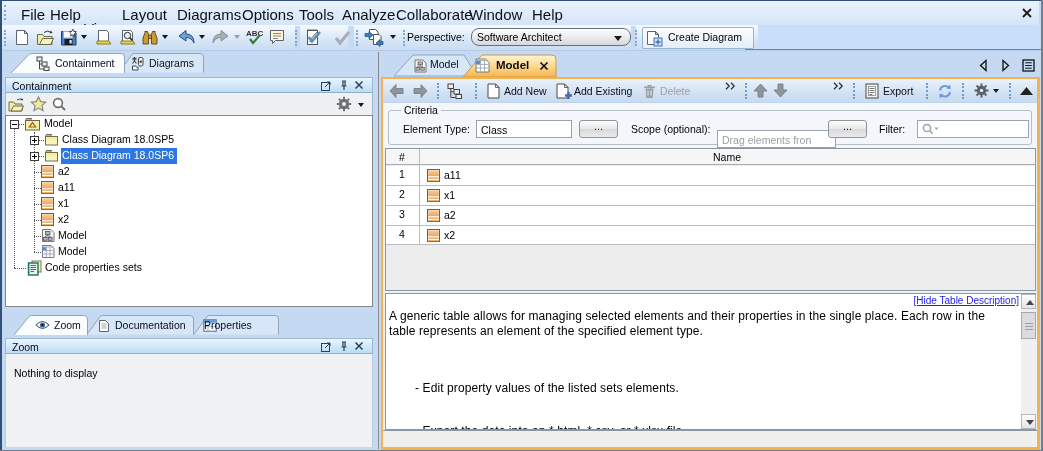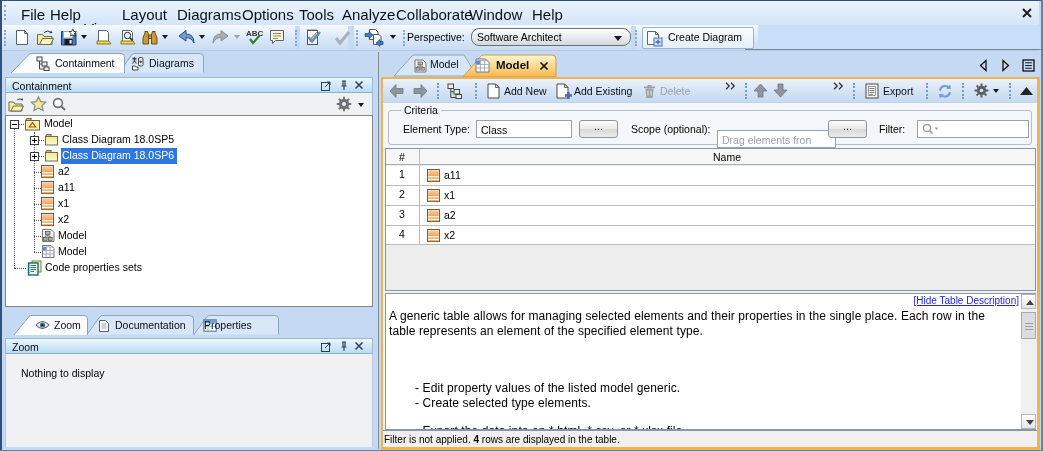--- a/index.html
+++ b/index.html
@@ -387,21 +387,21 @@
           <path d="M4,7 L9,2 M6,2 h3 v3" fill="none" stroke="#27425f"></path>
         </svg>
       <svg class="a" style="left:333px;top:2px" width="10" height="11" viewBox="0 0 10 11">
           <path d="M3,1 h4 M4,1 v5 M6,1 v5 M2.5,6 h5 M5,6 v4" stroke="#27425f" stroke-width="1.2" fill="none"></path>
         </svg>
       <svg class="a" style="left:348px;top:2px" width="10" height="10" viewBox="0 0 10 10">
           <path d="M1.5,1.5 L8.5,8.5 M8.5,1.5 L1.5,8.5" stroke="#27425f" stroke-width="1.5"></path>
         </svg>
     </div>
     <div class="a" style="left:5px;top:354px;width:368px;height:93px;background:#eff1f2;border-left:1px solid #b8cce0;border-right:1px solid #b8cce0"></div>
-    <span class="a nw" style="left:21px;top:367px">Nothing to display</span>
+    <span class="a nw" style="left:14px;top:367px">Nothing to display</span>
   </div>
 
   <div class="a" style="left:378px;top:52px;width:1px;height:397px;background:#87898c"></div>
 
   <div class="a" id="righttabs">
 
     <svg class="a" style="left:388px;top:53px" width="178" height="25" viewBox="0 0 178 25">
       <path d="M6,23 L24,3 Q25,2 27,2 L76,2 L89,23 z" fill="#d7e7f8" stroke="#8ea5ba"></path>
       <path d="M75,24 L93,3 Q94,2 96,2 L164,2 Q168,2 168,6 L168,24 z" fill="url(#orangetab)" stroke="#c89b4a"></path>
       <defs>
@@ -560,38 +560,36 @@
         </svg>
     <span class="a nw" style="left:61px;top:90px">a11</span>
     <span class="a nw" style="left:61px;top:110px">x1</span>
     <span class="a nw" style="left:61px;top:130px">a2</span>
     <span class="a nw" style="left:61px;top:150px">x2</span>
 
     <div class="a" style="left:2px;top:214px;width:651px;height:137px;background:#fff;border:1px solid #8a96a2"></div>
     <span class="a nw link" style="right:18px;top:216px">[Hide Table Description]</span>
     <span class="a nw desc" style="left:6px;top:230px">A generic table allows for managing selected elements and their properties in the single place. Each row in the</span>
     <span class="a nw desc" style="left:6px;top:245px">table represents an element of the specified element type.</span>
-    <span class="a nw desc" style="left:32px;top:302px">- Edit property values of the listed model generic.</span>
-    <span class="a nw desc" style="left:32px;top:317px">- Create selected type elements.</span>
+    <span class="a nw desc" style="left:32px;top:302px">- Edit property values of the listed sets elements.</span>
     <div class="a" style="left:6px;top:345px;width:600px;height:5px;overflow:hidden">
           <span class="nw desc" style="position:absolute;left:26px;top:0">- Export the data into an *.html, *.csv, or *.xlsx file.</span>
         </div>
 
     <div class="a" style="left:638px;top:215px;width:15px;height:135px;background:#f0f0f0"></div>
     <div class="scroll-btn" style="left:638px;top:215px">
           <svg style="left:3.5px;top:5px" width="8" height="5" viewBox="0 0 8 5">
             <path d="M4,0 L8,5 H0 z" fill="#444"></path>
           </svg>
         </div>
     <div class="scroll-btn" style="left:638px;top:335px">
           <svg style="left:3.5px;top:5px" width="8" height="5" viewBox="0 0 8 5">
             <path d="M4,5 L8,0 H0 z" fill="#444"></path>
           </svg>
         </div>
     <div class="a" style="left:638px;top:233px;width:15px;height:27px;background:#dcdce0;border:1px solid #a8a8b0">
           <div style="position:absolute;left:3px;top:10px;width:8px;height:1px;background:#a0a0a8;box-shadow:0 3px 0 #a0a0a8,0 6px 0 #a0a0a8"></div>
         </div>
 
     <div class="a" style="left:0;top:351px;width:654px;height:17px;background:#f0f0ee;border-top:1px solid #8a96a2"></div>
-    <span class="a nw" style="left:1px;top:355px;font-size:10px">Filter is not applied. <b>4</b> rows are displayed in the table.</span>
   </div>
     </div>
 </div>
 
 </body></html>

